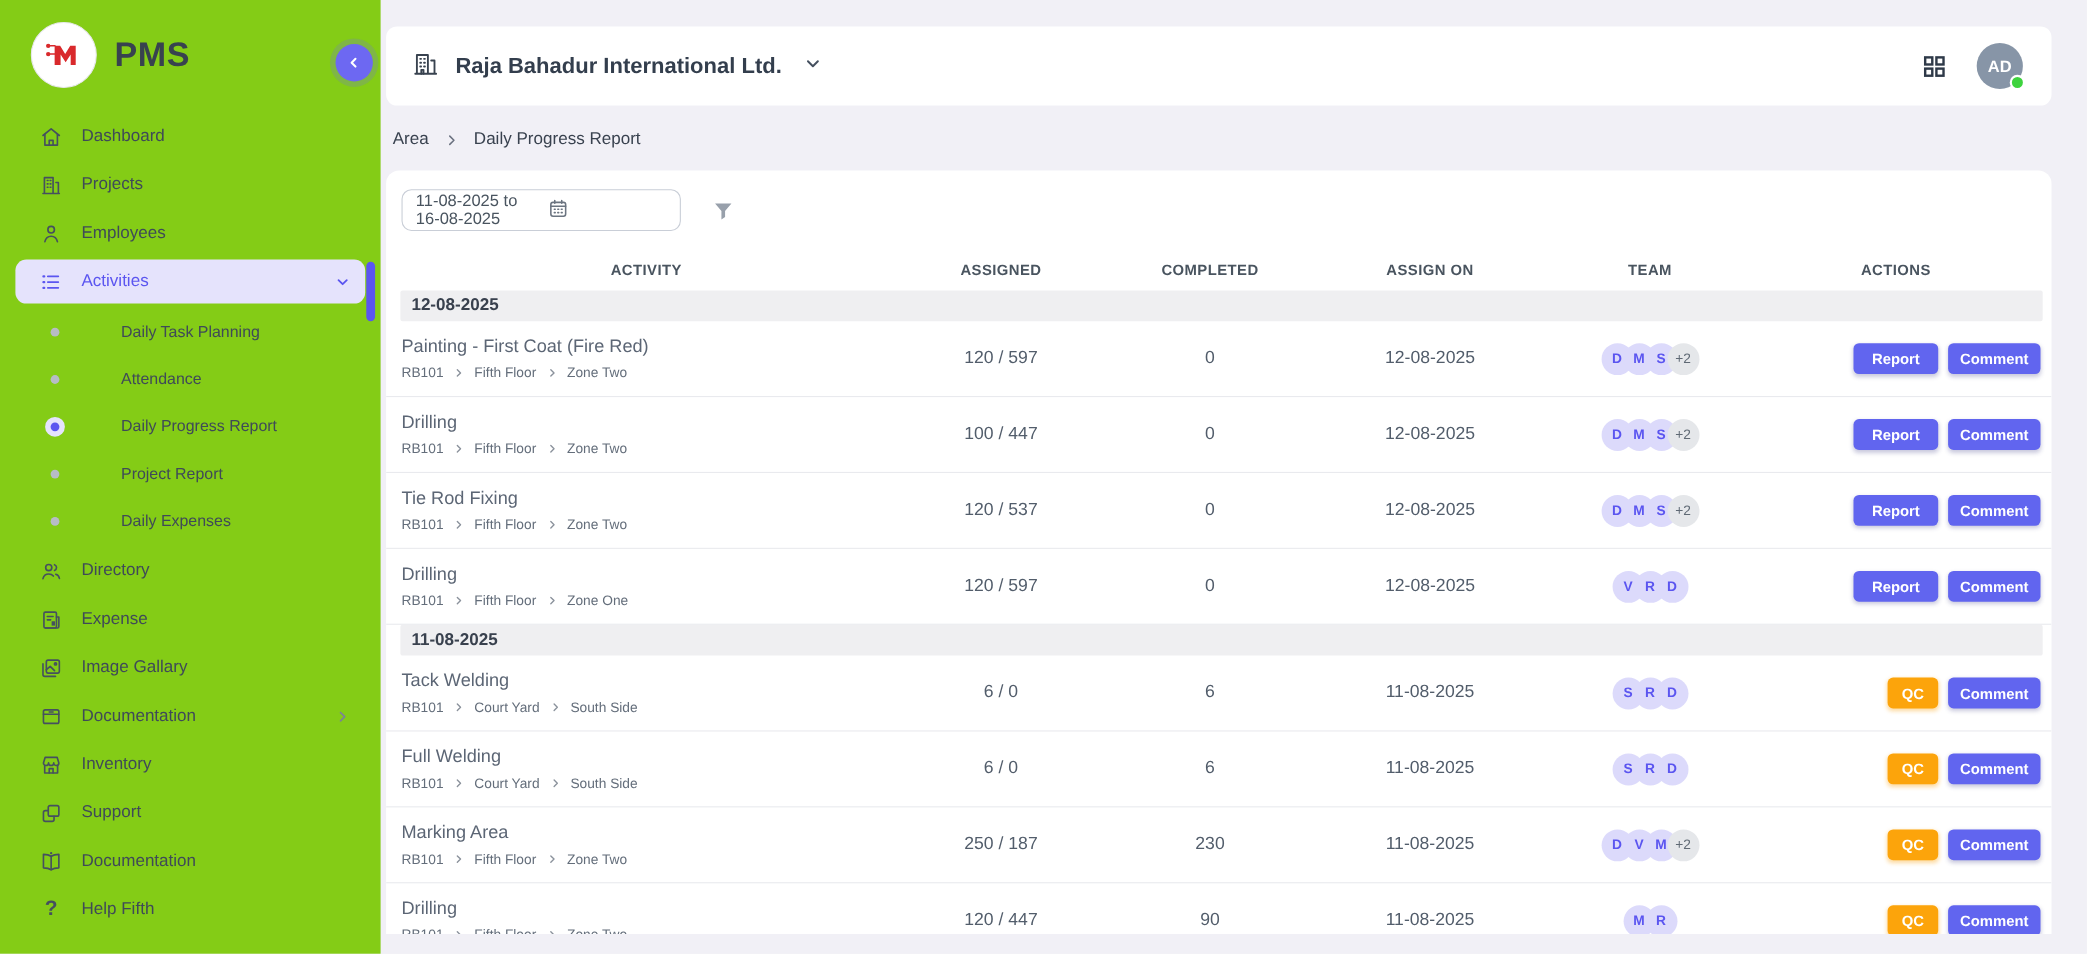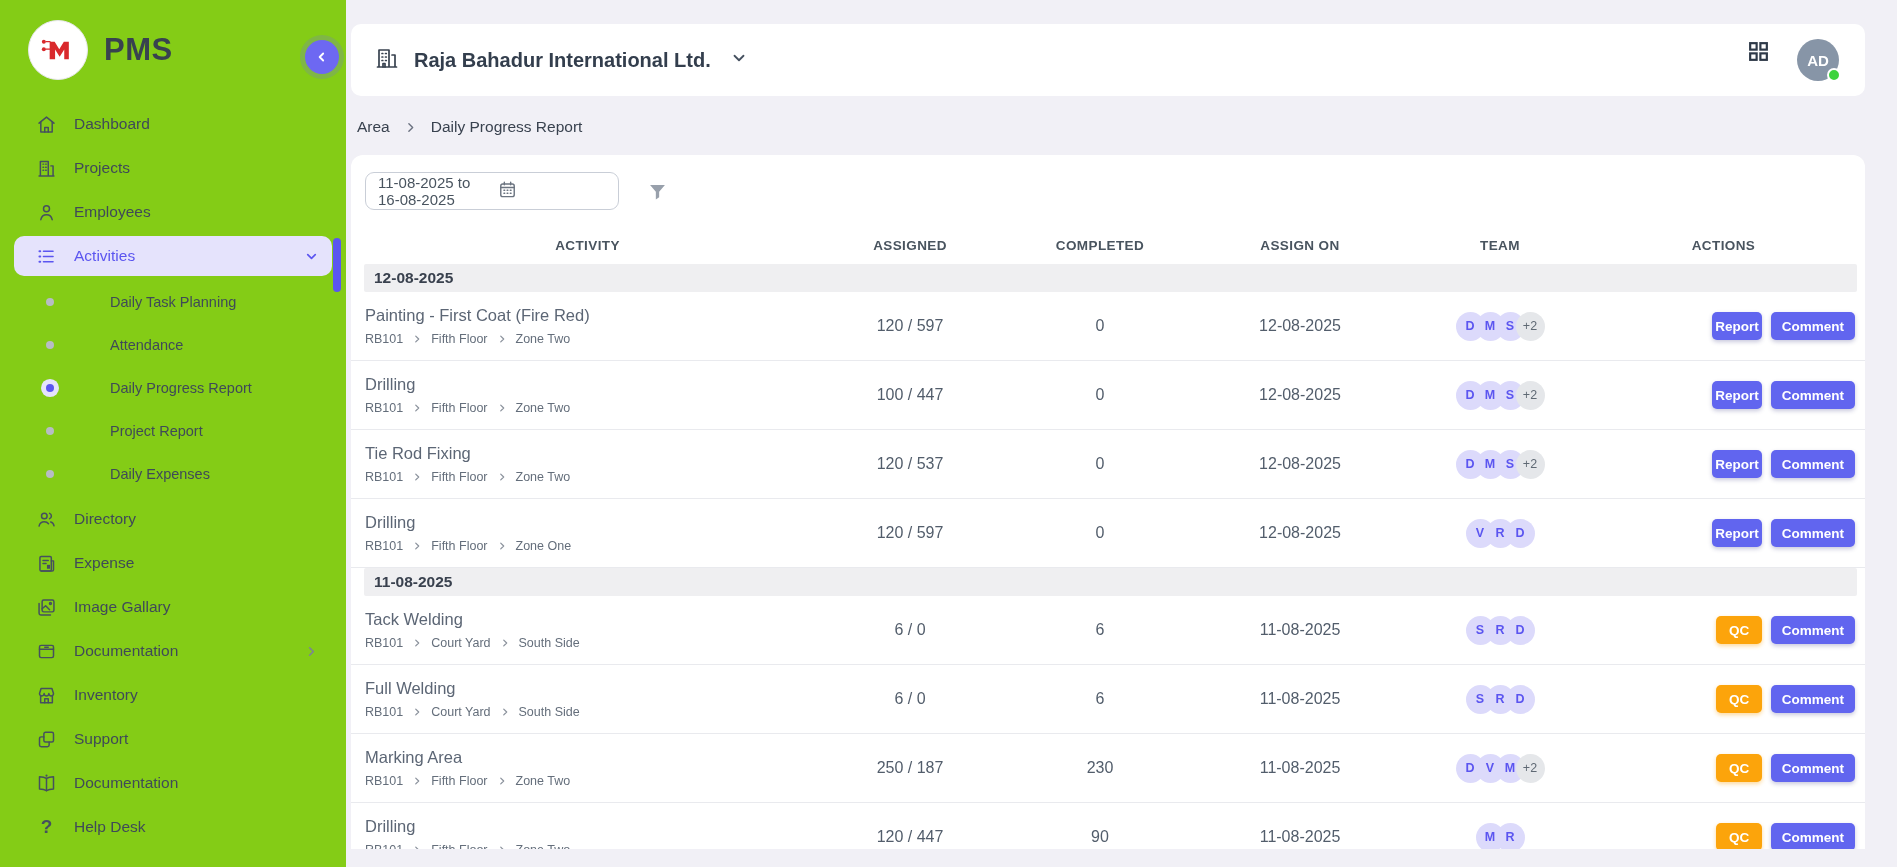--- a/index.html
+++ b/index.html
@@ -33,21 +33,21 @@
                   box-shadow:0 0 0 5px rgba(109,104,242,.22); display:flex; align-items:center; justify-content:center; }
 
   
   main { position:absolute; left:330px; top:0; width:1567px; height:867px; padding:24px 32px 0 21px; }
   .topbar { height:72px; background:#fff; border-radius:10px; display:flex; align-items:center;
             justify-content:space-between; padding:0 26px 0 24px; }
   .company { display:flex; align-items:center; gap:15px; cursor:pointer; }
   .company .bico { color:#38424f; }
   .company-name { font-size:20px; font-weight:700; color:#333e4d; }
   .company .chev { color:#45505f; margin-left:4px; }
-  .top-right { display:flex; align-items:flex-start; gap:26px; }
+  .top-right { display:flex; align-items:center; gap:26px; }
   .grid-btn { background:none; border:none; color:#2e3948; cursor:pointer; padding:0; display:flex; }
   .avatar { position:relative; width:42px; height:42px; border-radius:50%; background:#8795a7; color:#fff;
             font-size:15px; font-weight:700; display:flex; align-items:center; justify-content:center; cursor:pointer; }
   .status-dot { position:absolute; right:-2px; bottom:-1px; width:14px; height:14px; border-radius:50%;
                 background:#3ed33e; border:2px solid #fff; }
 
   .breadcrumb { display:flex; align-items:center; gap:14px; margin:22px 0 0 6px; font-size:15.5px; color:#39424f; }
   .breadcrumb .bc-sep { color:#6b7280; display:flex; }
 
   .content-card { margin-top:19px; background:#fff; border-radius:12px 12px 0 0; height:694px; overflow:hidden;
@@ -76,21 +76,21 @@
   .team-cell { display:flex; align-items:center; justify-content:center; }
   .tav { width:29px; height:29px; border-radius:50%; background:#dcdafb; color:#5b55f0; font-size:12.5px;
          font-weight:700; display:flex; align-items:center; justify-content:center; border:0; }
   .tav + .tav, .tav-extra { margin-left:-9px; }
   .tav-extra { width:29px; height:29px; border-radius:50%; background:#e5e7ea; color:#5f6974; font-size:12.5px;
                display:flex; align-items:center; justify-content:center; cursor:pointer; }
   .actions-cell { display:flex; justify-content:flex-end; gap:9px; padding-right:2px; }
   .btn { border:none; border-radius:5px; height:28px; color:#fff; font-size:13.5px; font-weight:700;
          cursor:pointer; box-shadow:0 2px 4px rgba(40,40,120,.25); font-family:inherit; }
   .btn-indigo { background:#6165ef; }
-  .btn-report { width:50px; }
+  .btn-report { width:77px; }
   .btn-comment { width:84px; }
   .btn-qc { width:46px; background:#fca40b; box-shadow:0 2px 4px rgba(250,160,10,.4); }
 </style>
 </head>
 <body>
 
 <aside class="sidebar">
   <div class="logo-row">
     <span class="logo-circle">
       <svg width="40" height="40" viewBox="0 0 48 48" fill="none">
@@ -232,21 +232,21 @@
             <path d="M12 6.2v14"></path>
             <circle cx="12" cy="3" r="1.2" fill="currentColor" stroke="none"></circle>
           </svg>
         </span>
         <span class="nlabel">Documentation</span>
       </div>
       <div class="nav-item">
         <span class="nico">
           <span style="font-size:19px;font-weight:700;color:#45505f">?</span>
         </span>
-        <span class="nlabel">Help Desk</span>
+        <span class="nlabel">Help Fifth</span>
       </div>
     </nav>
   <div class="active-bar"></div>
 </aside>
 
 <button class="collapse-btn">
   <svg width="14" height="14" viewBox="0 0 24 24" fill="none" stroke="#fff" stroke-width="3.2" stroke-linecap="round" stroke-linejoin="round">
       <polyline points="14 6 8 12 14 18"></polyline>
     </svg>
 </button>

